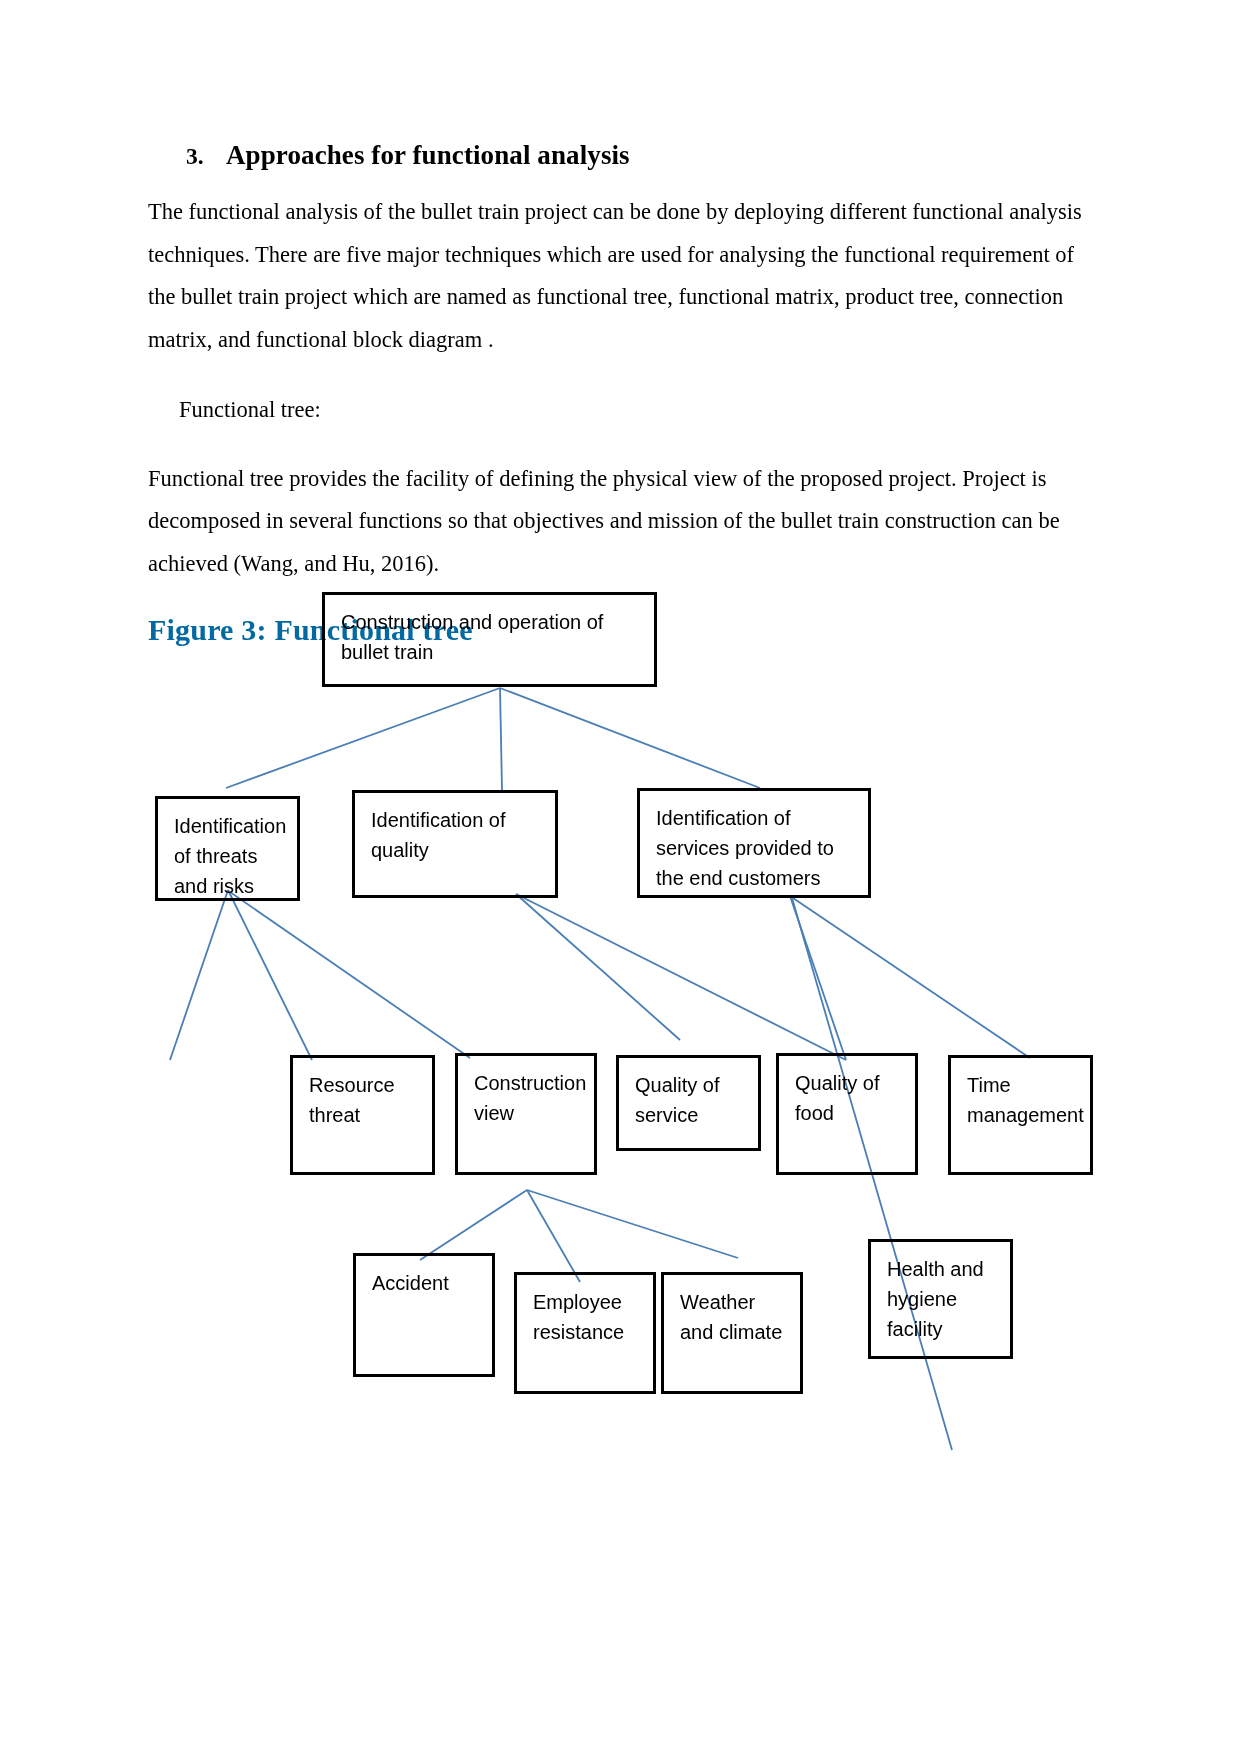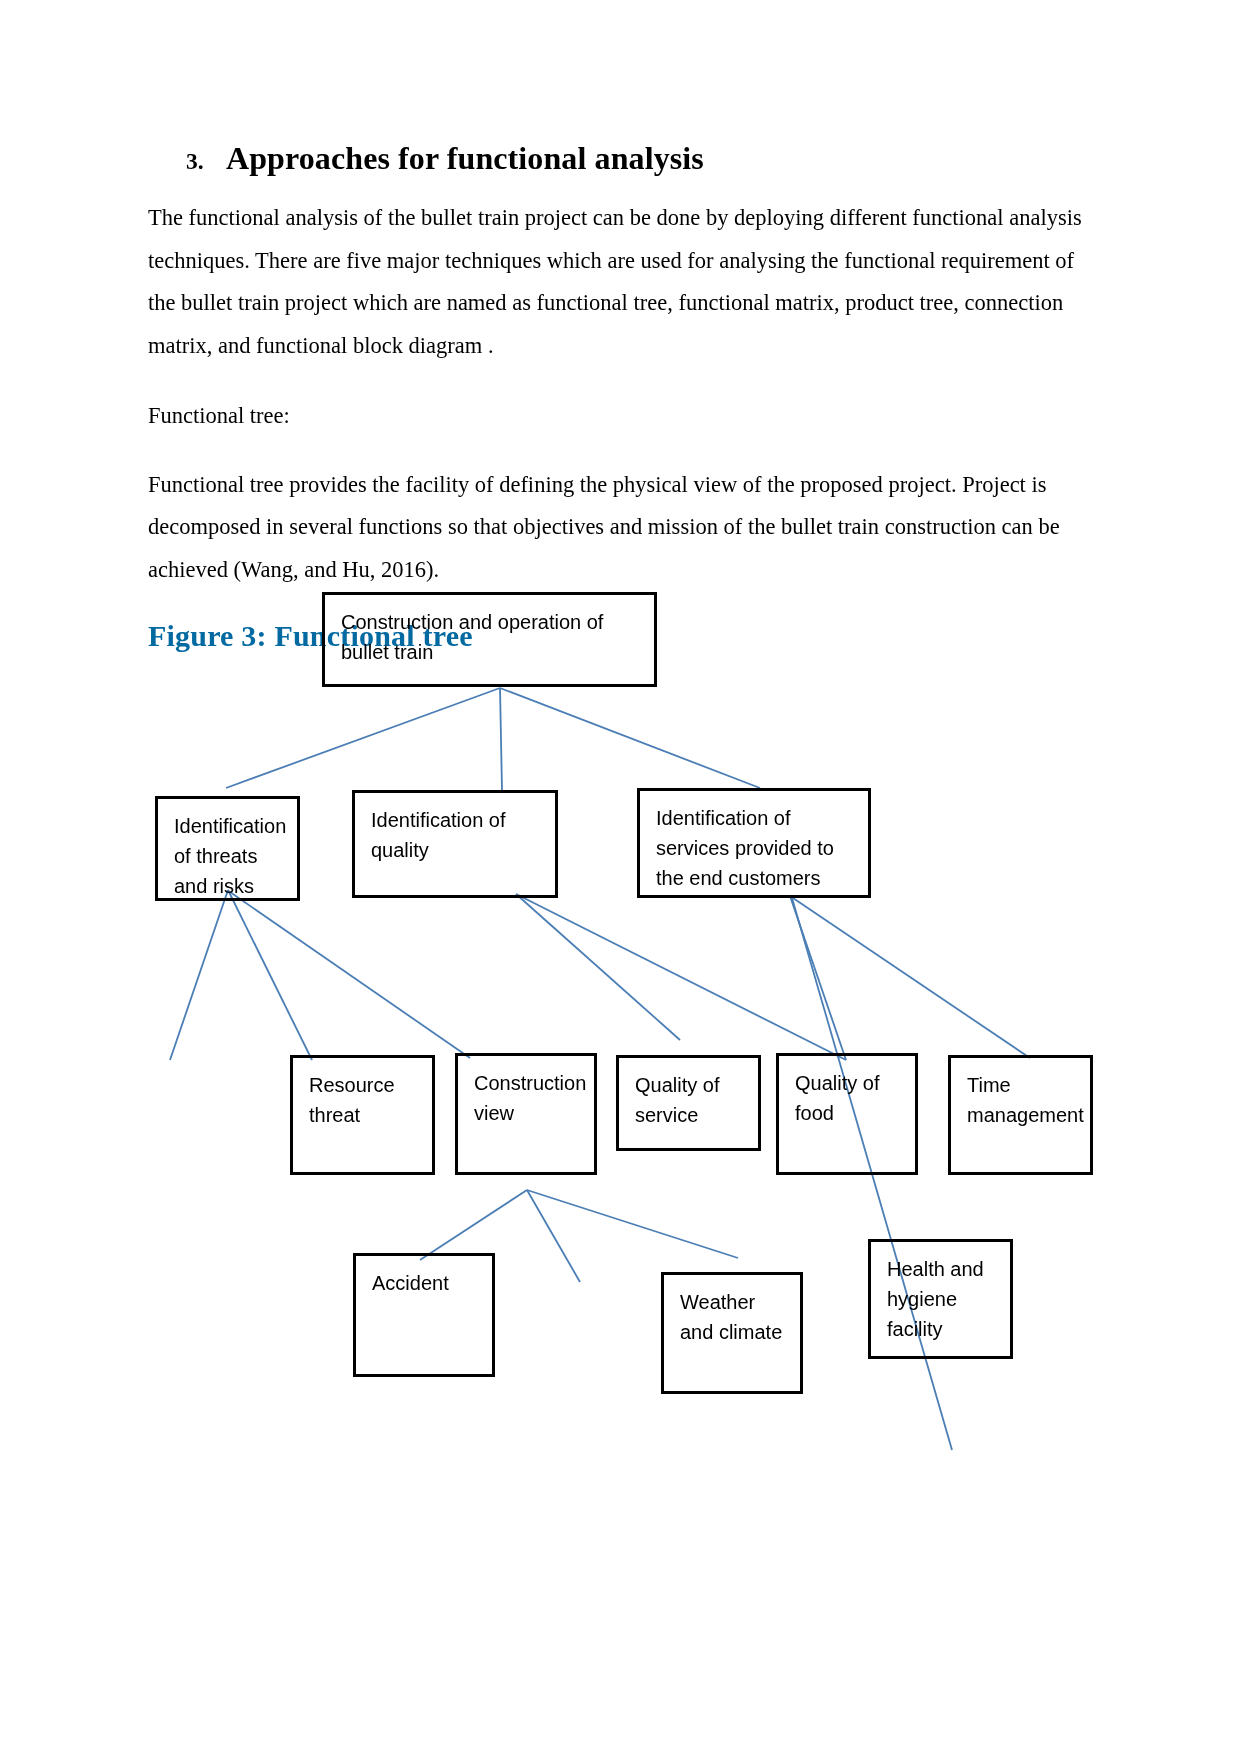--- a/index.html
+++ b/index.html
@@ -36,32 +36,33 @@
     margin-bottom: 20px;
   }
   .heading-num {
     font-weight: bold;
     font-size: 23.5px;
     width: 40px;
     flex: 0 0 40px;
   }
   .heading-text {
     font-weight: bold;
-    font-size: 32px;
+    font-size: 27px;
     letter-spacing: 0.1px;
   }
 
   p.body-para {
     margin: 0 0 28px 0;
     font-size: 22.5px;
     line-height: 42.5px;
     text-align: left;
   }
   p.body-para.tight {
     margin-bottom: 26px;
+    margin-left: 31px;
   }
 
   .figure-caption {
     margin: 0;
     font-size: 30px;
     font-weight: bold;
     color: #0369a1;
     letter-spacing: 0.2px;
   }
 
@@ -177,20 +178,23 @@
     </div>
 
     <div class="node" style="left:937px; top:1055px; width:145px; height:120px;margin-left:11px;">
       <span class="label">Time management</span>
     </div>
 
     <div class="node" style="left:353px; top:1253px; width:142px; height:124px;">
       <span class="label">Accident</span>
     </div>
 
+    <div class="node" style="left:514px; top:1272px; width:142px; height:122px;">
+      <span class="label">Employee resistance</span>
+    </div>
 
     <div class="node" style="left:661px; top:1272px; width:142px; height:122px;">
       <span class="label">Weather and climate</span>
     </div>
 
     <div class="node" style="left:868px; top:1239px; width:145px; height:120px;">
       <span class="label">Health and hygiene facility</span>
     </div>
 
   </div>

